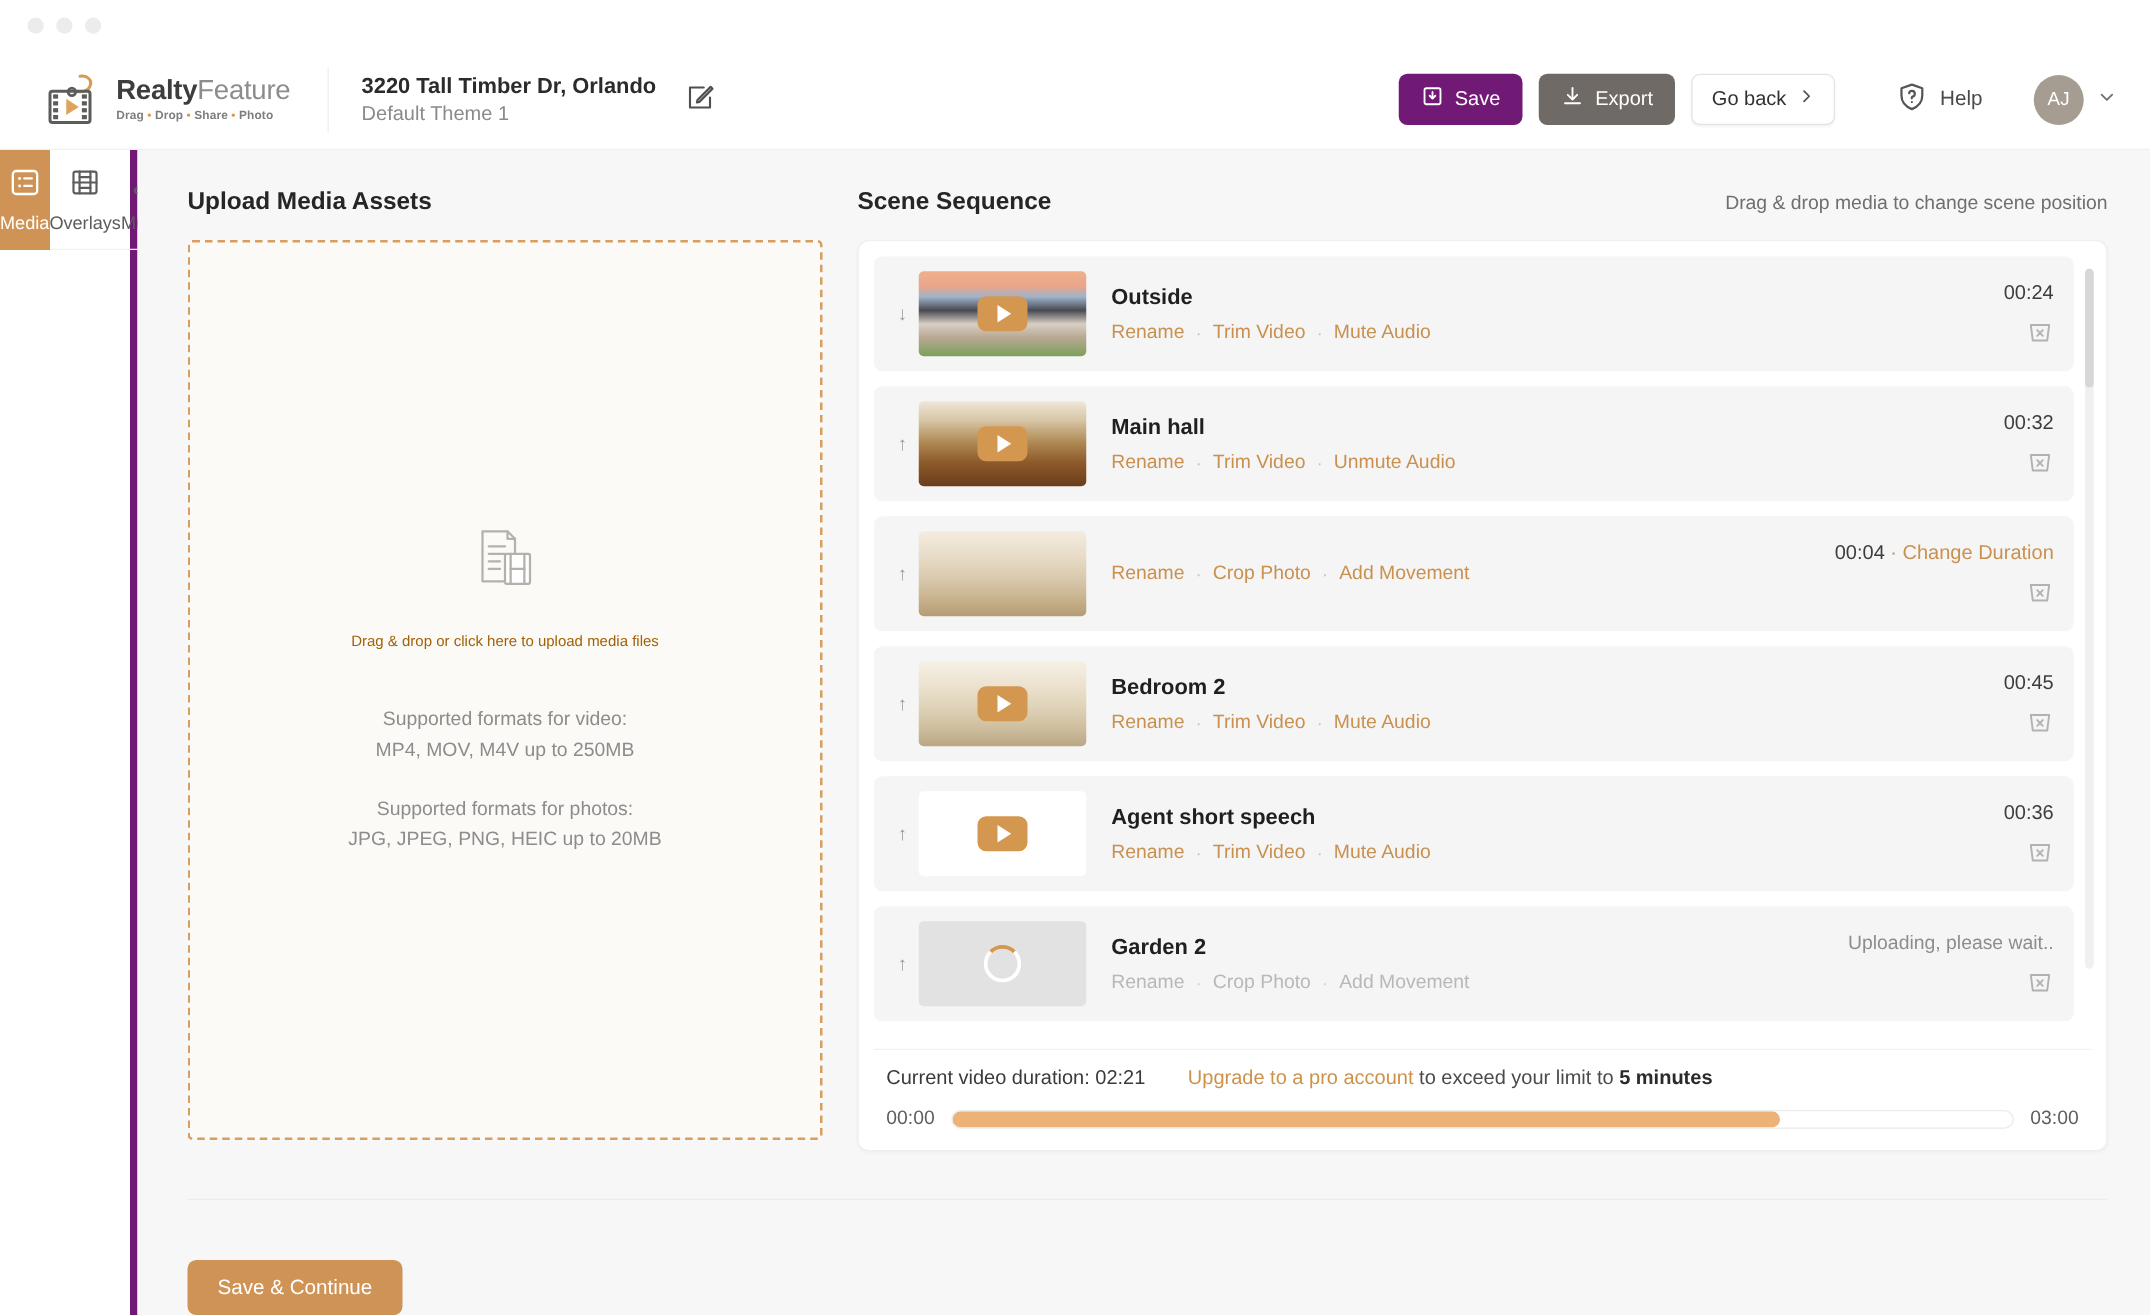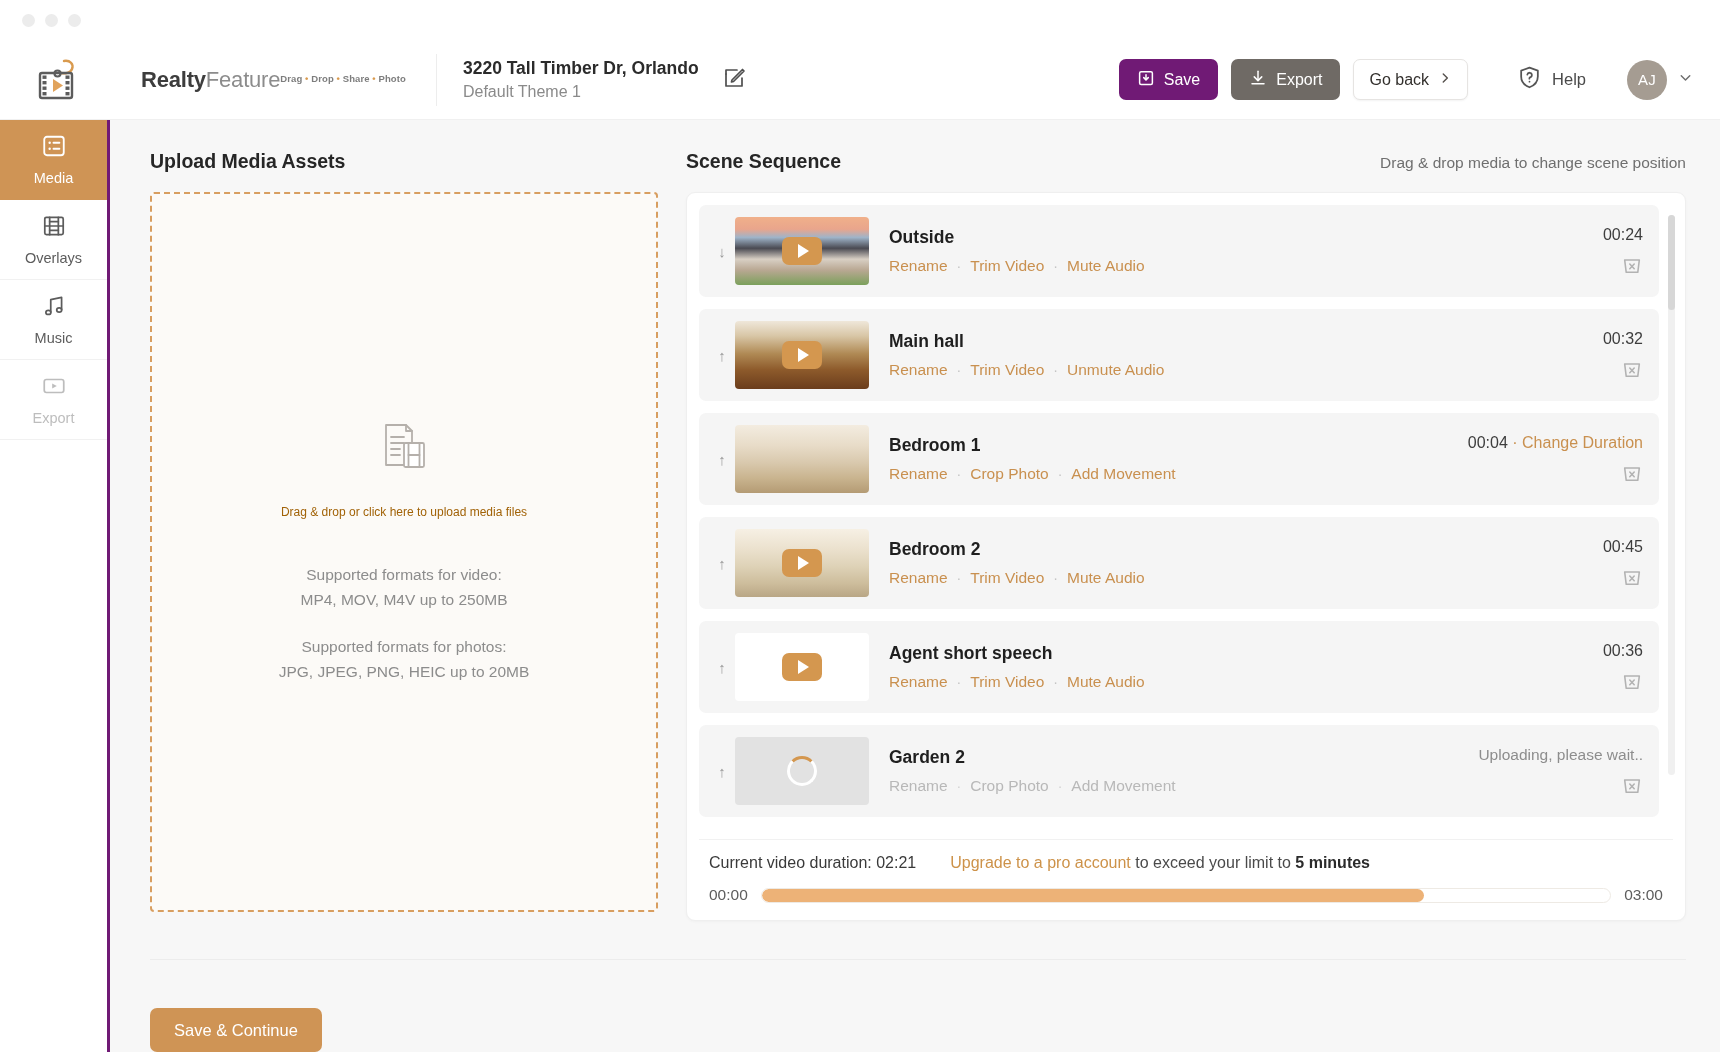--- a/index.html
+++ b/index.html
@@ -28,21 +28,21 @@
   
   .header {
     height: 80px; flex: 0 0 80px;
     display: flex; align-items: center;
     padding: 0 26px 0 34px;
     background: #ffffff;
     border-bottom: 1px solid #f0f0f0;
   }
   .brand { display: flex; align-items: center; gap: 11px; }
   .brand-logo { width: 48px; height: 48px; }
-  .brand-text { display: flex; flex-direction: row; line-height: 1; margin-left: 48px; }
+  .brand-text { display: flex; flex-direction: column; line-height: 1; }
   .brand-name { font-size: 22px; letter-spacing: -0.2px; }
   .brand-name .b1 { color: #3d3d3d; font-weight: bold; }
   .brand-name .b2 { color: #8c8c8c; font-weight: normal; }
   .brand-tag {
     font-size: 9.5px; color: #7d7d7d; font-weight: bold;
     margin-top: 5px; letter-spacing: 0.1px;
   }
   .brand-tag .sep { color: #d99a4e; }
 
   .hdr-divider {
@@ -89,22 +89,22 @@
     letter-spacing: 0.3px;
   }
 
   
   .body { flex: 1 1 auto; display: flex; min-height: 0; }
 
   
   .sidebar {
     width: 110px; flex: 0 0 110px;
     background: #ffffff;
-    border-right: 3px solid #701a75;
-    display: flex; flex-direction: column;
+    border-right: 6px solid #701a75;
+    display: flex; flex-direction: row;
   }
   .side-item {
     height: 80px; display: flex; flex-direction: column;
     align-items: center; justify-content: center; gap: 7px;
     cursor: pointer; border-bottom: 1px solid #f1f1f1;
     color: #5c5c5c;
   }
   .side-item .side-label { font-size: 14.5px; }
   .side-item.active { background: #cf9455; color: #ffffff; border-bottom-color: #cf9455; }
   .side-item.disabled { color: #bdbdbd; }
@@ -502,21 +502,20 @@
                         <path d="M4 6.5 L20 6.5 L18.3 20 L5.7 20 Z"></path>
                         <path d="M9.6 11 L14.4 16"></path>
                         <path d="M14.4 11 L9.6 16"></path>
                       </svg></button>
                   </div>
                 </div>
                 <div class="scene-row">
                   <div class="drag-handle">↑</div>
                   <div class="thumb" style="background: linear-gradient(rgb(243, 236, 224) 0%, rgb(232, 220, 200) 30%, rgb(217, 201, 174) 55%, rgb(201, 180, 143) 78%, rgb(180, 155, 116) 100%);"></div>
                   <div class="scene-main">
-                    <div class="scene-name">Bedroom 1</div>
                     <div class="scene-actions">
                       <span class="scene-action">Rename</span>
                       <span class="act-dot">·</span>
                       <span class="scene-action">Crop Photo</span>
                       <span class="act-dot">·</span>
                       <span class="scene-action">Add Movement</span>
                     </div>
                   </div>
                   <div class="scene-right">
                     <div class="scene-time"><span>00:04</span><span class="tdot"> · </span><span class="change">Change Duration</span></div>

